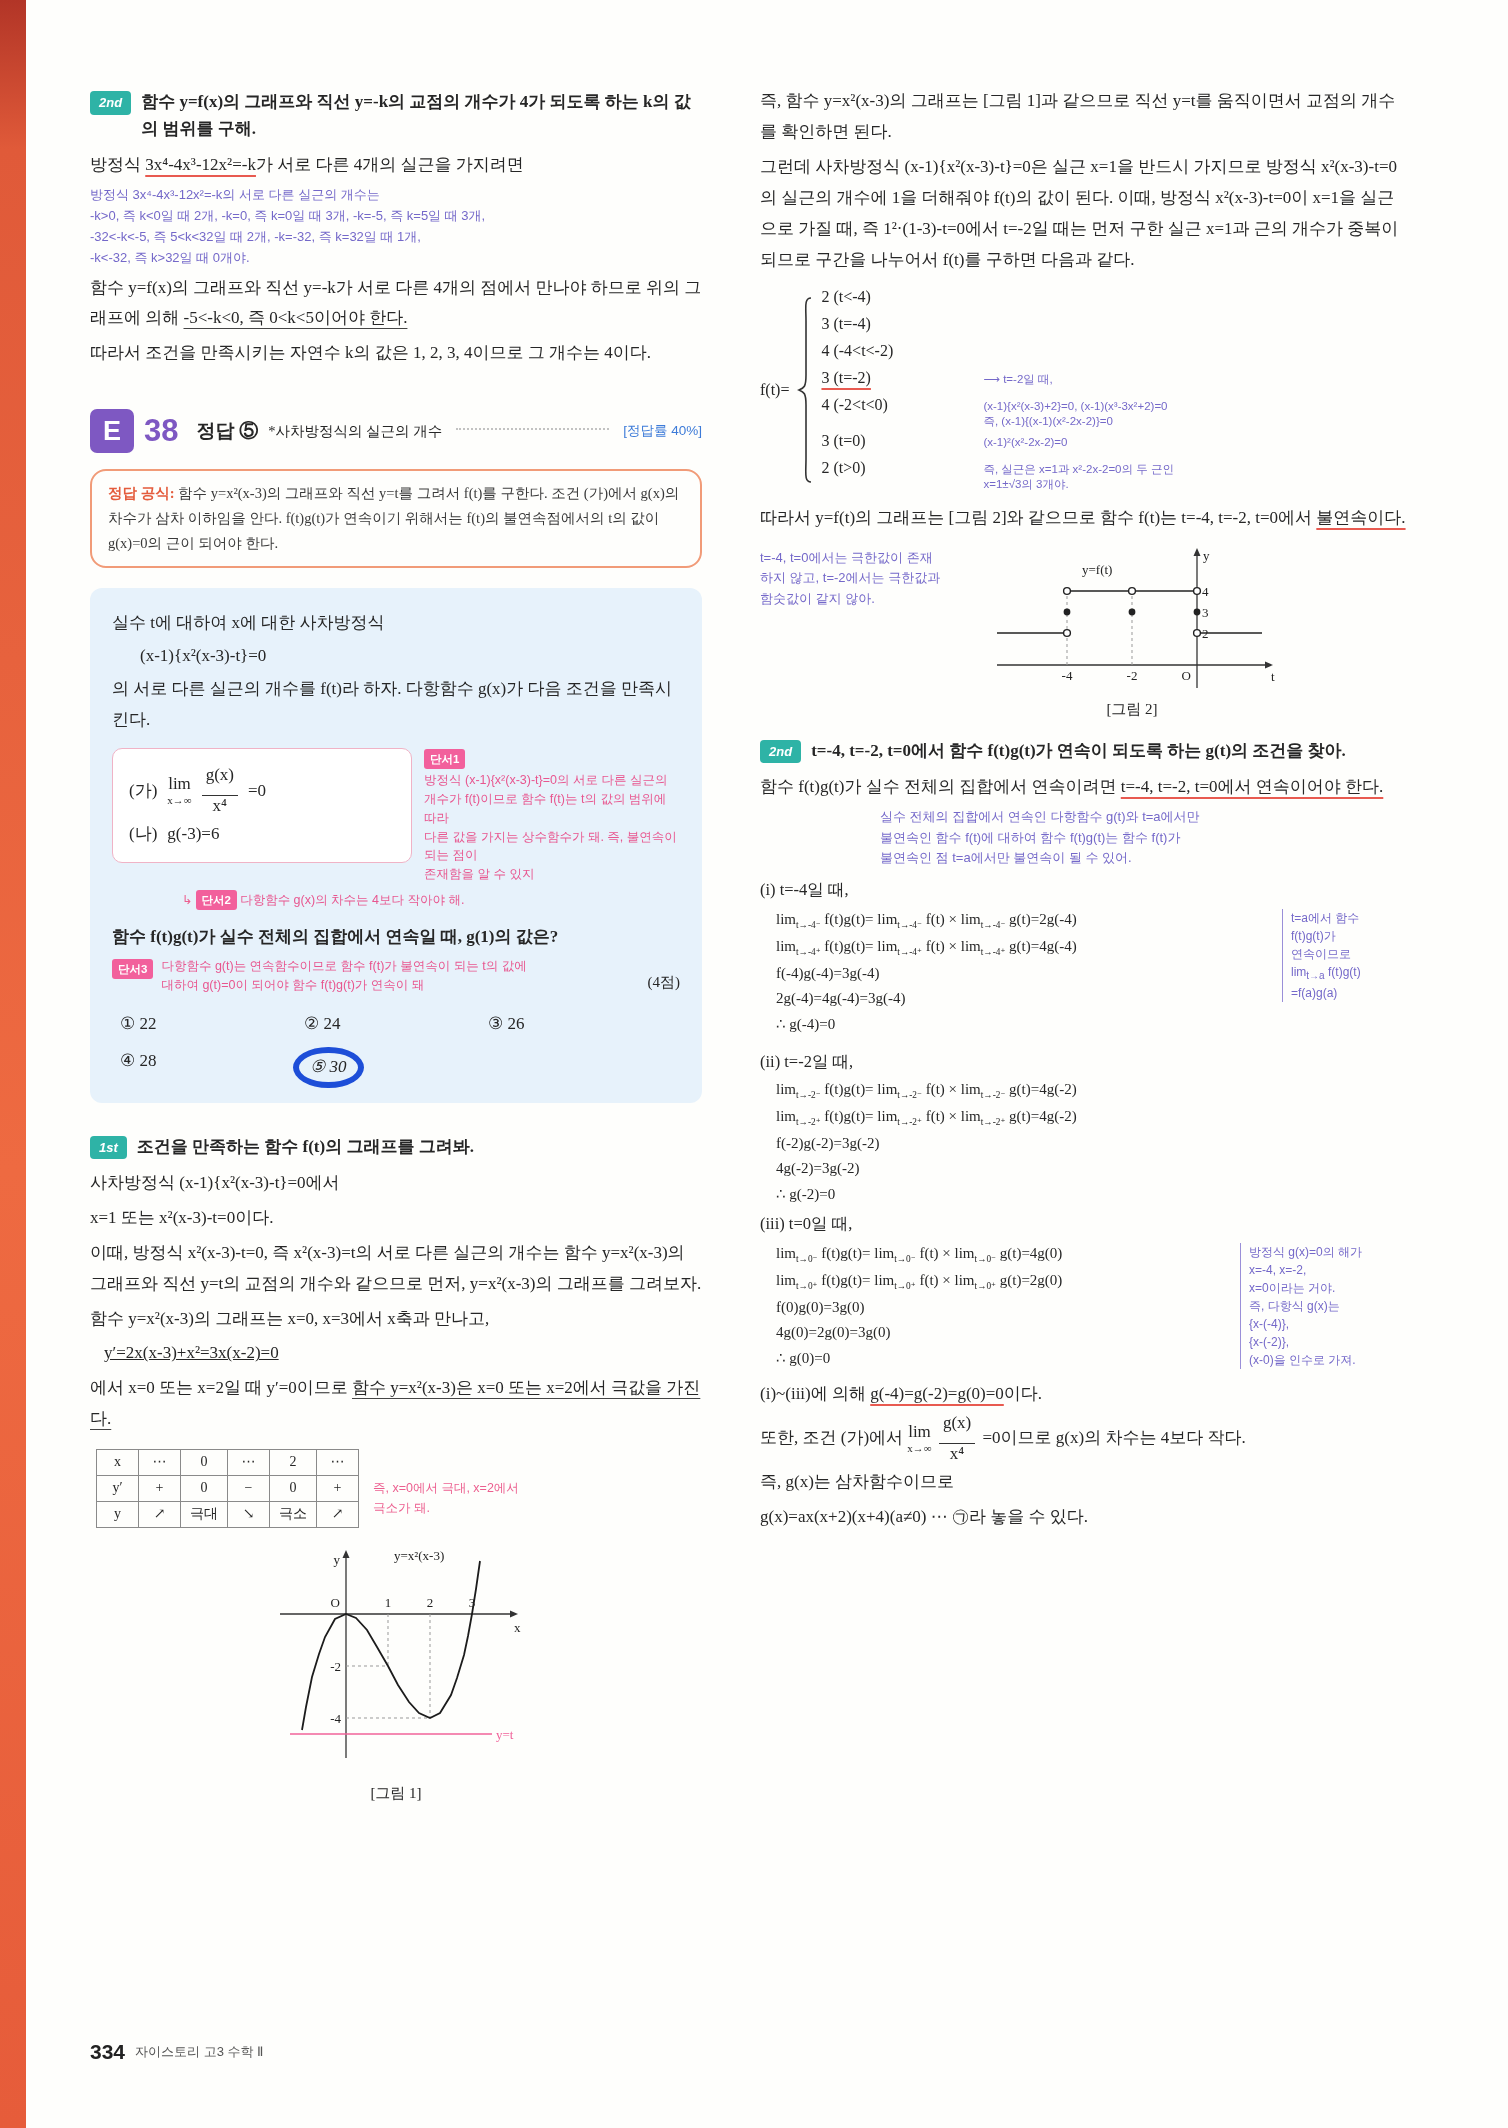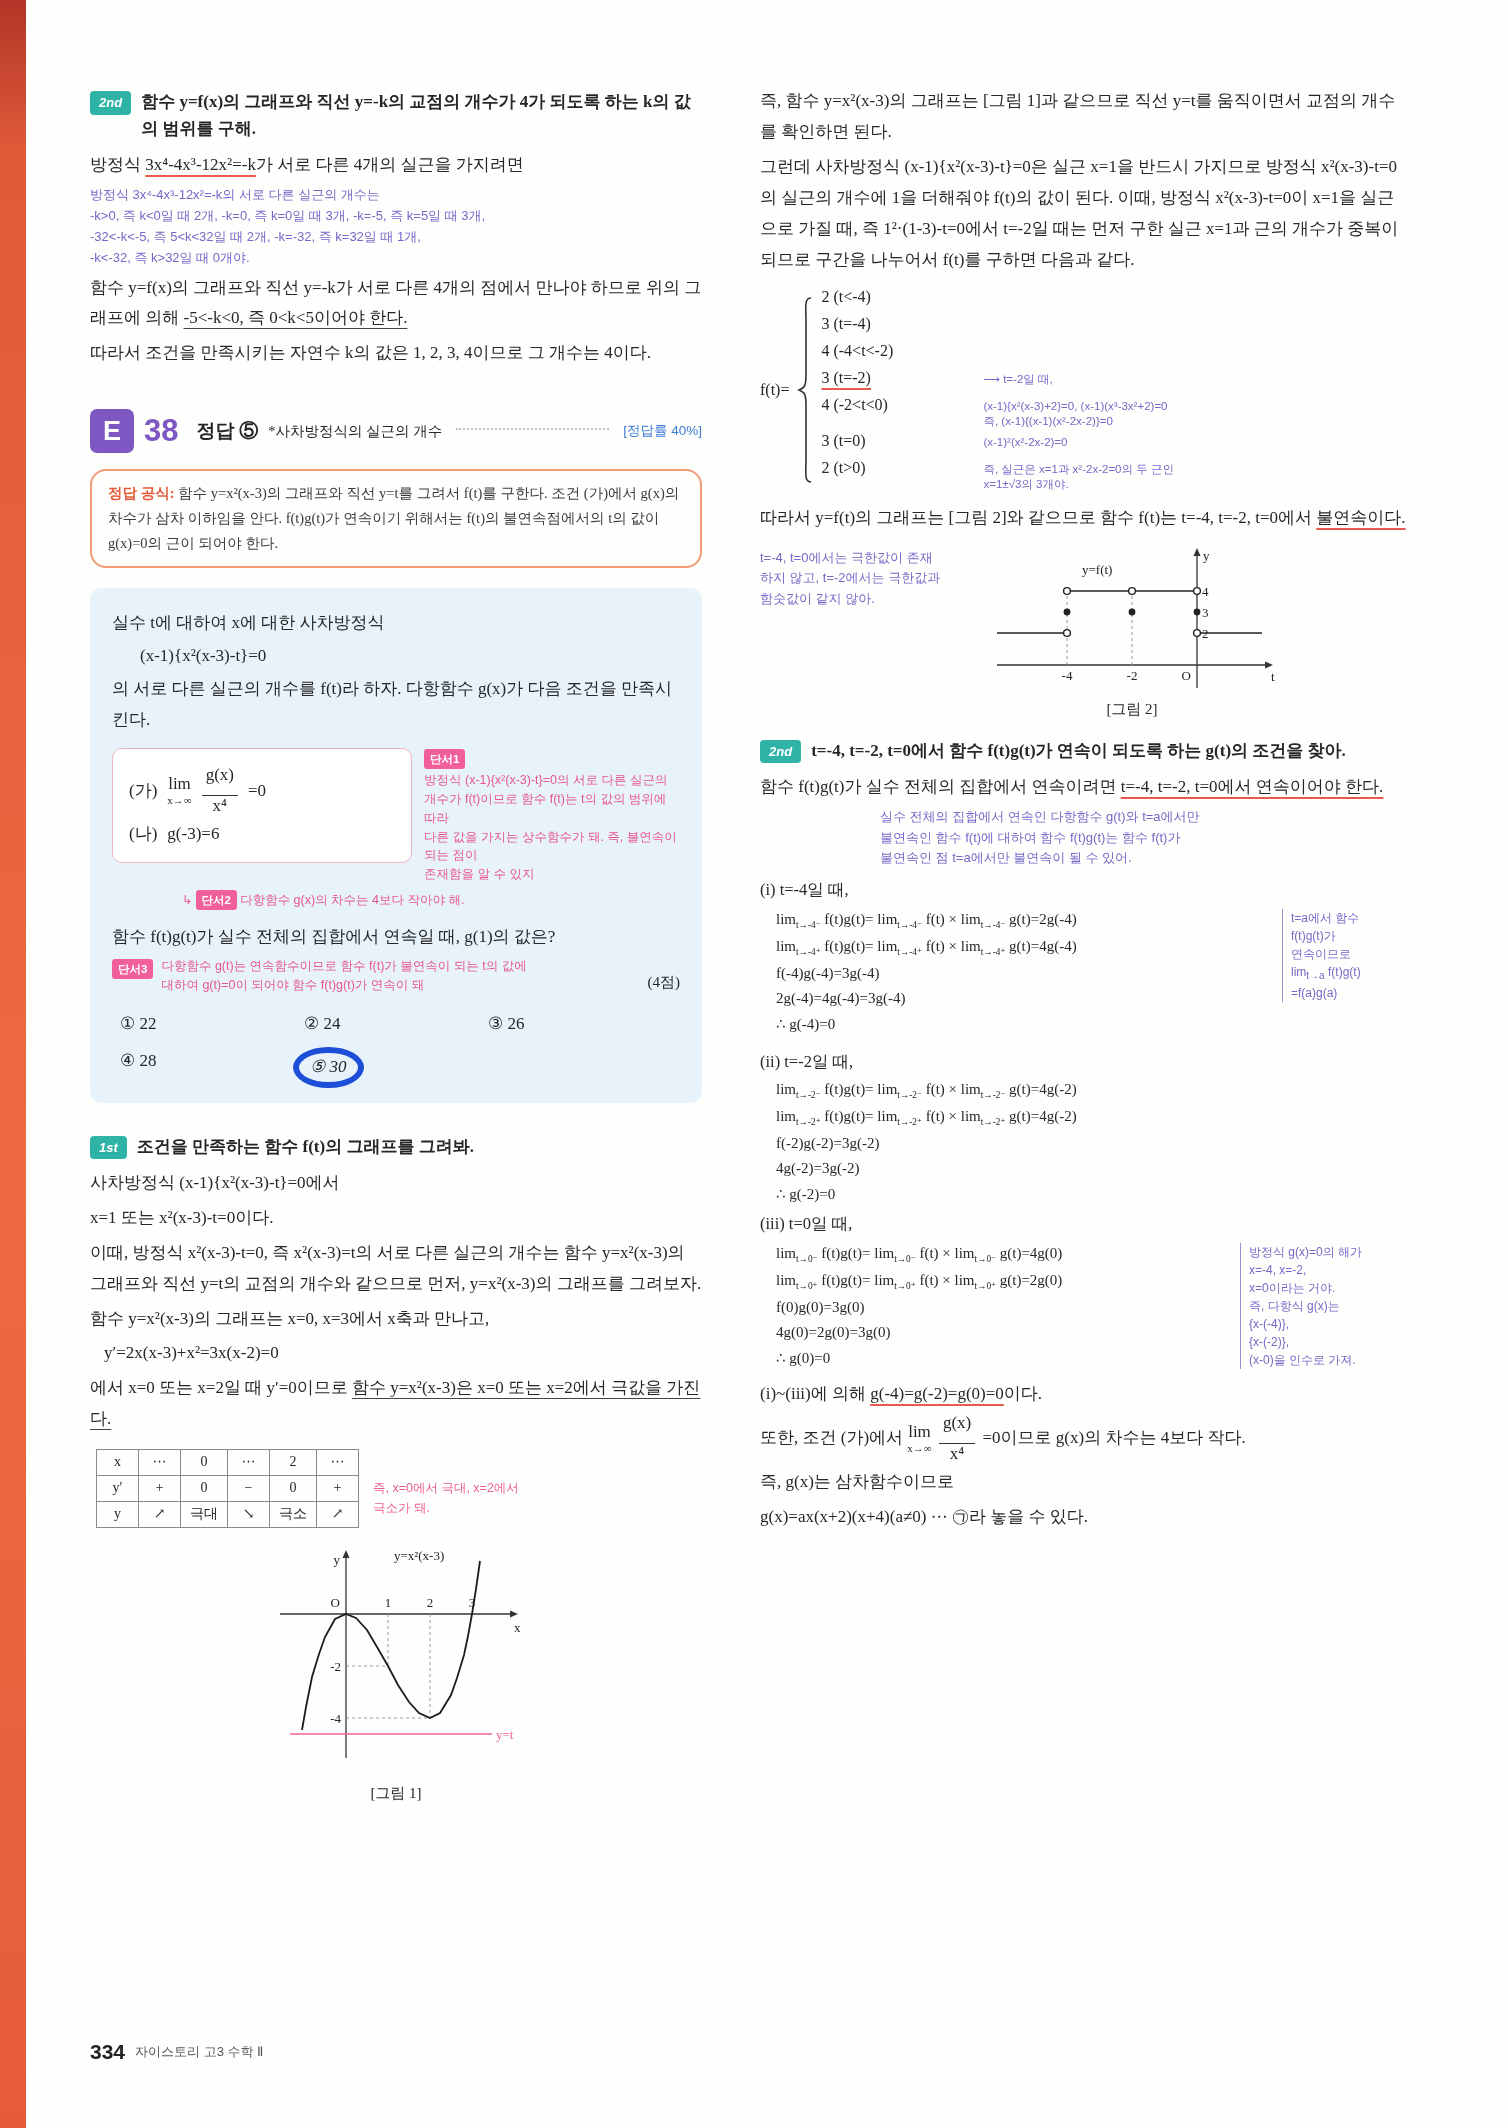--- a/index.html
+++ b/index.html
@@ -12,21 +12,21 @@
   .col-left { width:612px; }
   .col-right { width:650px; }
 
   .body-p { margin:4px 0; font-size:17px; line-height:1.82; }
   .step-head { display:flex; gap:10px; align-items:flex-start; margin:2px 0 8px; }
   .badge-step { background:#2eb3a6; color:#fff; font:italic bold 13px/1.5 "Liberation Sans",sans-serif;
                 padding:2px 9px; border-radius:4px; display:inline-block; margin-top:3px; white-space:nowrap; }
   .step-heading { font-weight:bold; font-size:17px; line-height:1.6; }
   .note { font:13px/1.6 "Liberation Sans",sans-serif; color:#7468c9; }
   .note-pink { font:12.5px/1.55 "Liberation Sans",sans-serif; color:#ec5f8f;margin-top:24px; }
-  .ind { margin-left:14px; }
+  .ind { margin-left:14px;text-decoration:underline; }
   .u-red { text-decoration:underline; text-decoration-color:#e85a50; text-underline-offset:5px; text-decoration-thickness:1.5px; }
   .u-black { text-decoration:underline; text-decoration-color:#444; text-underline-offset:5px; text-decoration-thickness:1px; }
 
   .qheader { display:flex; align-items:center; gap:10px; margin:40px 0 16px; }
   .e-badge { width:44px; height:44px; background:#7e58c2; color:#fff; font:bold 27px "Liberation Sans",sans-serif;
              display:flex; align-items:center; justify-content:center; border-radius:7px; }
   .e-num { color:#7e58c2; font:bold 31px "Liberation Sans",sans-serif; }
   .answer { font-weight:bold; font-size:19px; margin-left:8px; }
   .topic { font-size:14.5px; }
   .leader { flex:1; border-bottom:2px dotted #c2c2c2; margin:0 4px 5px; min-width:30px; }
@@ -44,21 +44,21 @@
   .cond-flex { display:flex; gap:12px; margin:12px 0 6px; align-items:flex-start; }
   .cond-box { background:#fff; border:1.5px solid #f0b3c6; border-radius:10px; padding:10px 16px; width:300px; flex:none; }
   .cond-row { display:flex; align-items:center; gap:10px; margin:7px 0; }
   .limstack { display:inline-flex; flex-direction:column; align-items:center; line-height:1; }
   .lim-sub { font-size:11px; margin-top:3px; }
   .frac { display:inline-flex; flex-direction:column; align-items:center; line-height:1.1; }
   .frac-num { border-bottom:1.3px solid #333; padding:0 4px 10px; }
   .frac-den { padding-top:1px; }
   .clue2-row { margin:0 0 10px 70px; white-space:nowrap; font-size:12.5px; }
   .hook { color:#ec5f8f; font-family:"Liberation Sans",sans-serif; }
-  .question-row { font-weight:normal; margin-top:12px; }
+  .question-row { font-weight:bold; margin-top:12px; }
   .clue3-wrap { position:relative; display:flex; gap:8px; align-items:flex-start; margin-top:4px; }
   .points { position:absolute; right:0; top:16px; font-size:15px; }
   .choices { display:grid; grid-template-columns:1fr 1fr 1fr; row-gap:16px; margin:18px 8px 0; font-size:17px; }
   .circle-answer { display:inline-block; border:6px solid #1d4ed8; border-radius:50%; padding:3px 11px 5px; margin:-3px -11px -5px;font-style:italic; }
 
   .ud-table { border-collapse:collapse; margin:10px 0 6px 6px; }
   .ud-table td { border:1px solid #8a8a8a; min-width:42px; text-align:center; font-size:14px; padding:3px 9px; line-height:1.35; }
   .table-flex { display:flex; gap:14px; align-items:center; }
 
   .fig { display:flex; flex-direction:column; align-items:center; margin-top:10px; }

